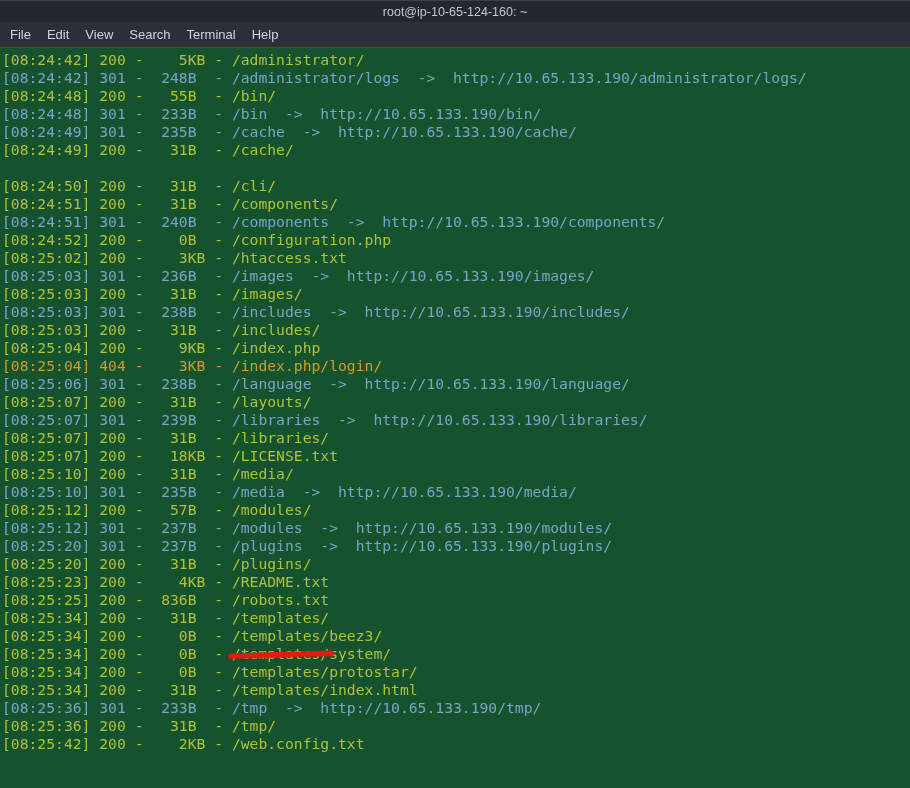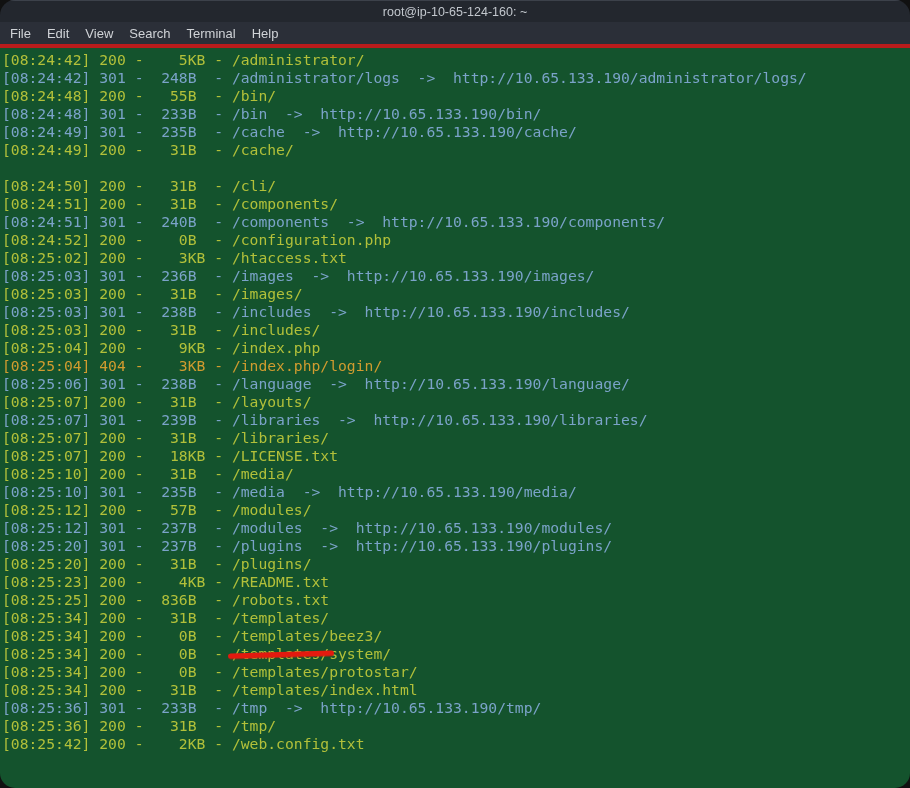--- a/index.html
+++ b/index.html
@@ -1,38 +1,37 @@
 <!DOCTYPE html>
 <html><head>
 <meta charset="utf-8">
 <style>
   html,body{margin:0;padding:0;background:#111;}
   .window{
     position:relative;
     width:910px;height:788px;
     overflow:hidden;
     font-family:"DejaVu Sans Mono","Liberation Mono",monospace;
-    border-radius:15px;
   }
   .titlebar{
     height:22px;
     background:#23272e;
     border-top:1px solid #3c414a;
     box-sizing:border-box;
     display:flex;align-items:center;justify-content:center;
   }
   .titlebar .title{
     font-family:"Liberation Sans","DejaVu Sans",sans-serif;
     font-size:12.5px;
     color:#c2c7cd;
   }
   .menubar{
     height:26px;
     background:#2b2f38;
-    border-bottom:4px solid #b91c1c;
+    border-bottom:1px solid #b91c1c;
     box-sizing:border-box;
     display:flex;align-items:center;
     padding-left:10px;
     gap:16px;
   }
   .menu-item{
     font-family:"Liberation Sans","DejaVu Sans",sans-serif;
     font-size:13px;
     color:#d0d3d7;
     cursor:default;

